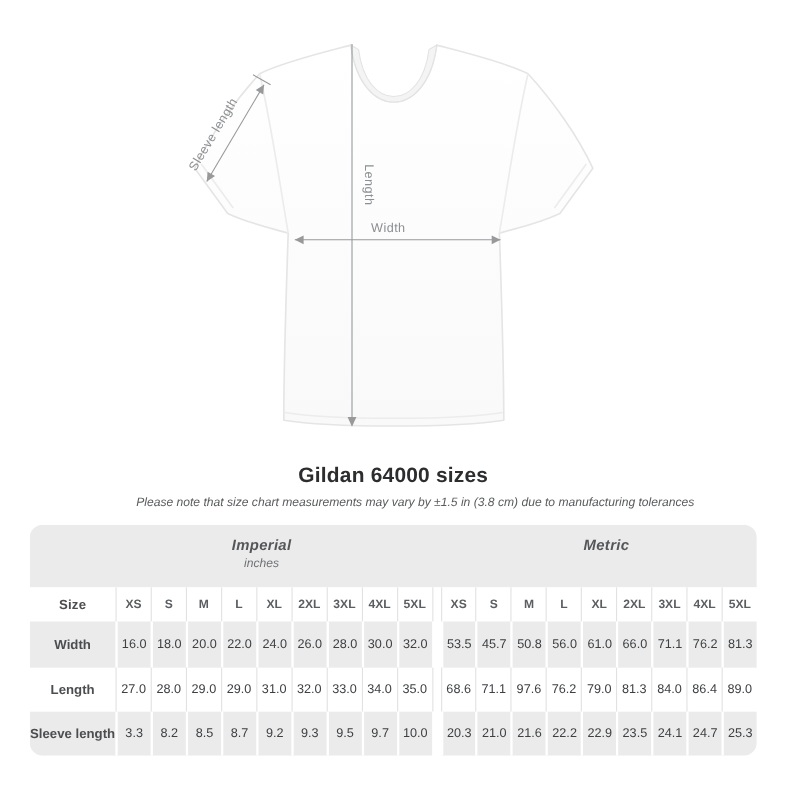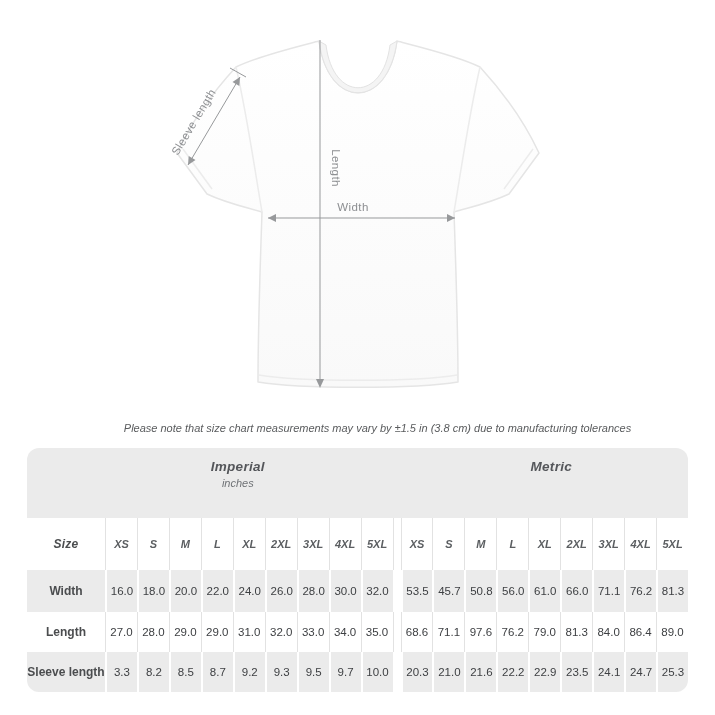--- a/index.html
+++ b/index.html
@@ -11,30 +11,30 @@
   .shirt-wrap svg { display: block; }
   .anno-text { fill: #8d8f92; font-size: 11.5px; letter-spacing: 0.4px; }
 
   
   .title-block { text-align: center; margin-top: 14px; }
   .main-title { font-size: 19px; font-weight: bold; color: #2c2d2f; letter-spacing: 0.2px; }
   .sub-note { margin-top: 7px; font-style: italic; font-size: 11px; color: #595b5d; padding-left: 40px; }
 
   
   .table-card { margin: 14px 27px 0; border-radius: 12px; overflow: hidden; }
-  .band { display: flex; background: #ebebeb; height: 70px; padding-left: 34px; }
+  .band { display: flex; background: #ebebeb; height: 57px; padding-left: 34px; }
   .band-half { text-align: center; padding-top: 11px; }
   .band-half.left  { width: 56.4%; }
   .band-half.right { width: 43.6%; }
   .band-title { font-style: italic; font-weight: bold; font-size: 13.5px; color: #54565a; letter-spacing: 0.3px; }
   .band-sub { margin-top: 3px; font-style: italic; font-size: 11px; color: #6f7276; }
 
   .t-row { display: grid; grid-template-columns: 78px repeat(9, 1fr) 8px repeat(9, 1fr); }
   .t-row > div { display: flex; align-items: center; justify-content: center; }
-  .header-row { height: 52px; font-style: italic; }
+  .header-row { height: 31px; }
   .r0 { height: 42px; } .r1 { height: 40px; } .r2 { height: 40px; }
 
   .t-row.white { background: #ffffff; }
   .t-row.white .cell + .cell,
   .t-row.white .gapcell,
   .t-row.white .gapcell + .cell { border-left: 1px solid #e2e2e2; }
 
   .t-row.gray .cell { background: #ebebeb; }
   .t-row.gray .cell + .cell,
   .t-row.gray .gapcell + .cell { border-left: 2px solid #ffffff; }
@@ -103,20 +103,21 @@
         <polygon points="455,218 447,214 447,222" stroke="none"></polygon>
       </g>
     </g>
     <text class="anno-text" transform="translate(197,124) rotate(-59)" text-anchor="middle">Sleeve length</text>
     <text class="anno-text" transform="translate(332,168) rotate(90)" text-anchor="middle">Length</text>
     <text class="anno-text" x="353" y="211" text-anchor="middle">Width</text>
   </svg>
 </div>
 
 <div class="title-block">
+  <div class="main-title">Gildan 64000 sizes</div>
   <div class="sub-note">Please note that size chart measurements may vary by ±1.5 in (3.8 cm) due to manufacturing tolerances</div>
 </div>
 
 <div class="table-card">
   <div class="band">
     <div class="band-half left">
       <div class="band-title">Imperial</div>
       <div class="band-sub">inches</div>
     </div>
     <div class="band-half right">

